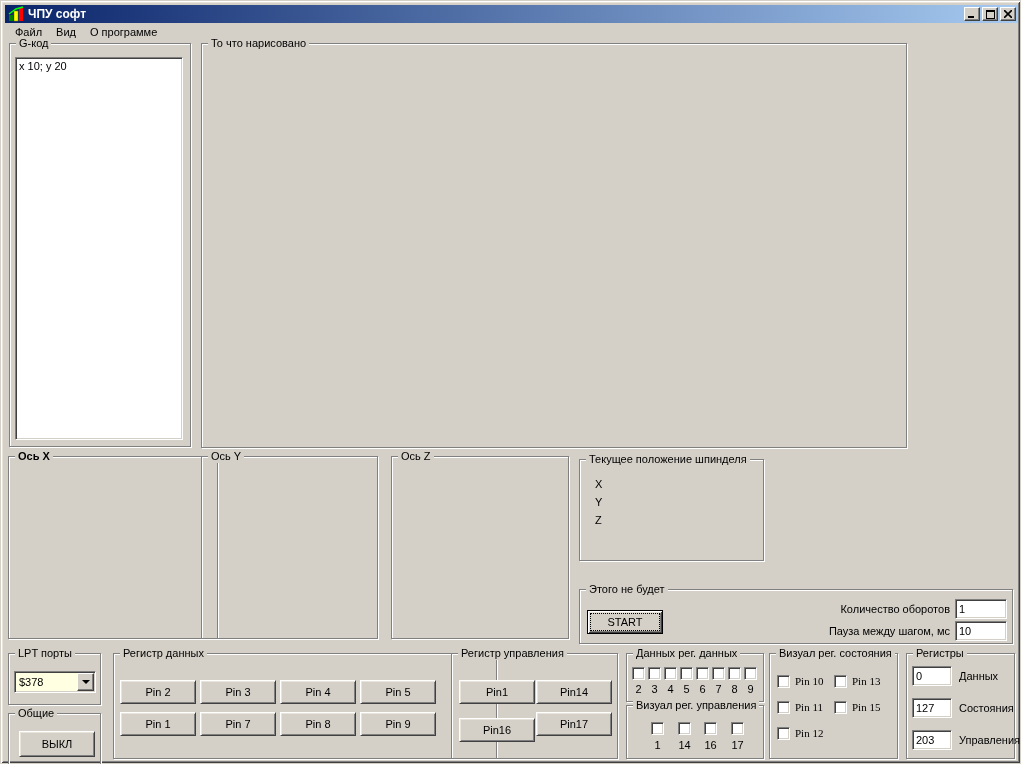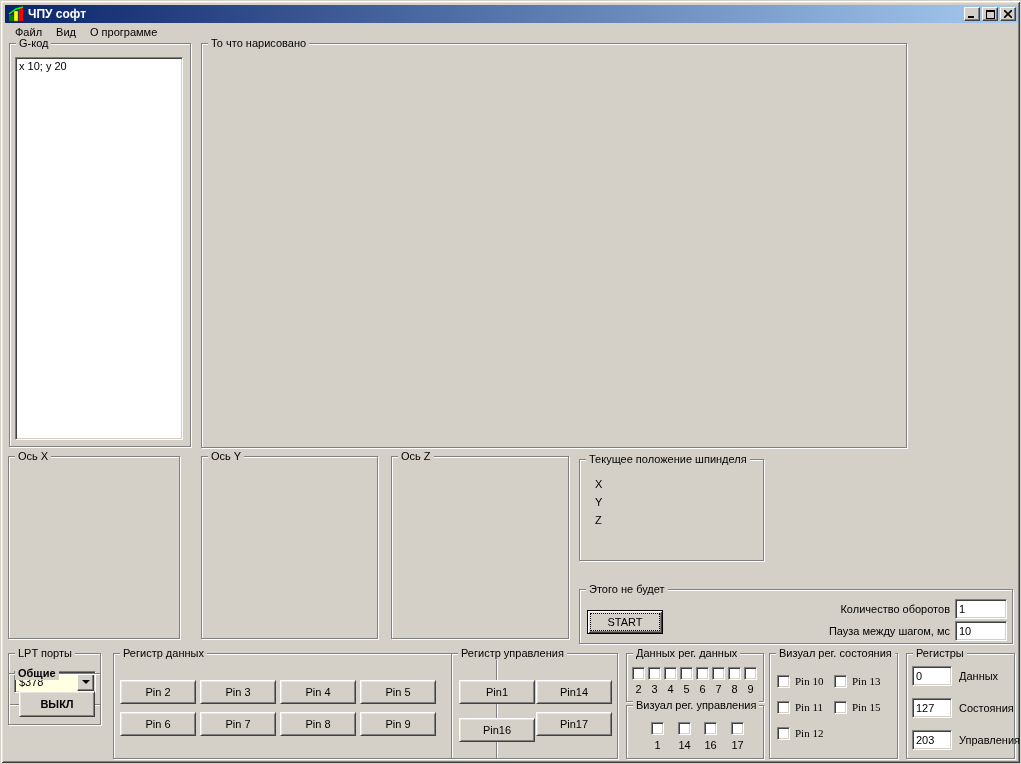--- a/index.html
+++ b/index.html
@@ -151,21 +151,21 @@
 
   <div class="group" style="left:8px;top:42px;width:182px;height:404px;">
     <span class="glabel">G-код</span>
     <textarea class="sunken" style="position: absolute; left: 5px; top: 13px; width: 168px; height: 383px;" spellcheck="false">x 10; y 20</textarea>
   </div>
 
   <div class="group" style="left:200px;top:42px;width:706px;height:405px;">
     <span class="glabel">То что нарисовано</span>
   </div>
 
-  <div class="group" style="left:7px;top:455px;width:172px;height:183px;">
+  <div class="group" style="left:7px;top:455px;width:210px;height:183px;font-weight:bold;">
     <span class="glabel">Ось X</span>
   </div>
 
   <div class="group" style="left:200px;top:455px;width:177px;height:183px;">
     <span class="glabel">Ось Y</span>
   </div>
 
   <div class="group" style="left:390px;top:455px;width:178px;height:183px;">
     <span class="glabel">Ось Z</span>
   </div>
@@ -192,21 +192,21 @@
   <div class="group" style="left:7px;top:652px;width:93px;height:52px;">
     <span class="glabel">LPT порты</span>
     <div class="combo" style="left:5px;top:17px;width:82px;height:22px;">
       <span class="combo-value">$378</span>
       <span class="combo-btn">
         <span class="arrow-down"></span>
       </span>
     </div>
   </div>
 
-  <div class="group" style="left:7px;top:672px;width:93px;height:52px;font-weight:bold;">
+  <div class="group" style="left:7px;top:712px;width:93px;height:52px;">
     <span class="glabel">Общие</span>
     <div class="btn" style="left:10px;top:17px;width:76px;height:26px;">
       <span>ВЫКЛ</span>
     </div>
   </div>
 
   <div class="group" style="left:112px;top:652px;width:384px;height:106px;">
     <span class="glabel">Регистр данных</span>
     <div class="btn" style="left:6px;top:26px;width:76px;height:24px;">
         <span>Pin 2</span>
@@ -214,21 +214,21 @@
     <div class="btn" style="left:86px;top:26px;width:76px;height:24px;">
         <span>Pin 3</span>
       </div>
     <div class="btn" style="left:166px;top:26px;width:76px;height:24px;">
         <span>Pin 4</span>
       </div>
     <div class="btn" style="left:246px;top:26px;width:76px;height:24px;">
         <span>Pin 5</span>
       </div>
     <div class="btn" style="left:6px;top:58px;width:76px;height:24px;">
-        <span>Pin 6</span>
+        <span>Pin 1</span>
       </div>
     <div class="btn" style="left:86px;top:58px;width:76px;height:24px;">
         <span>Pin 7</span>
       </div>
     <div class="btn" style="left:166px;top:58px;width:76px;height:24px;">
         <span>Pin 8</span>
       </div>
     <div class="btn" style="left:246px;top:58px;width:76px;height:24px;">
         <span>Pin 9</span>
       </div>

